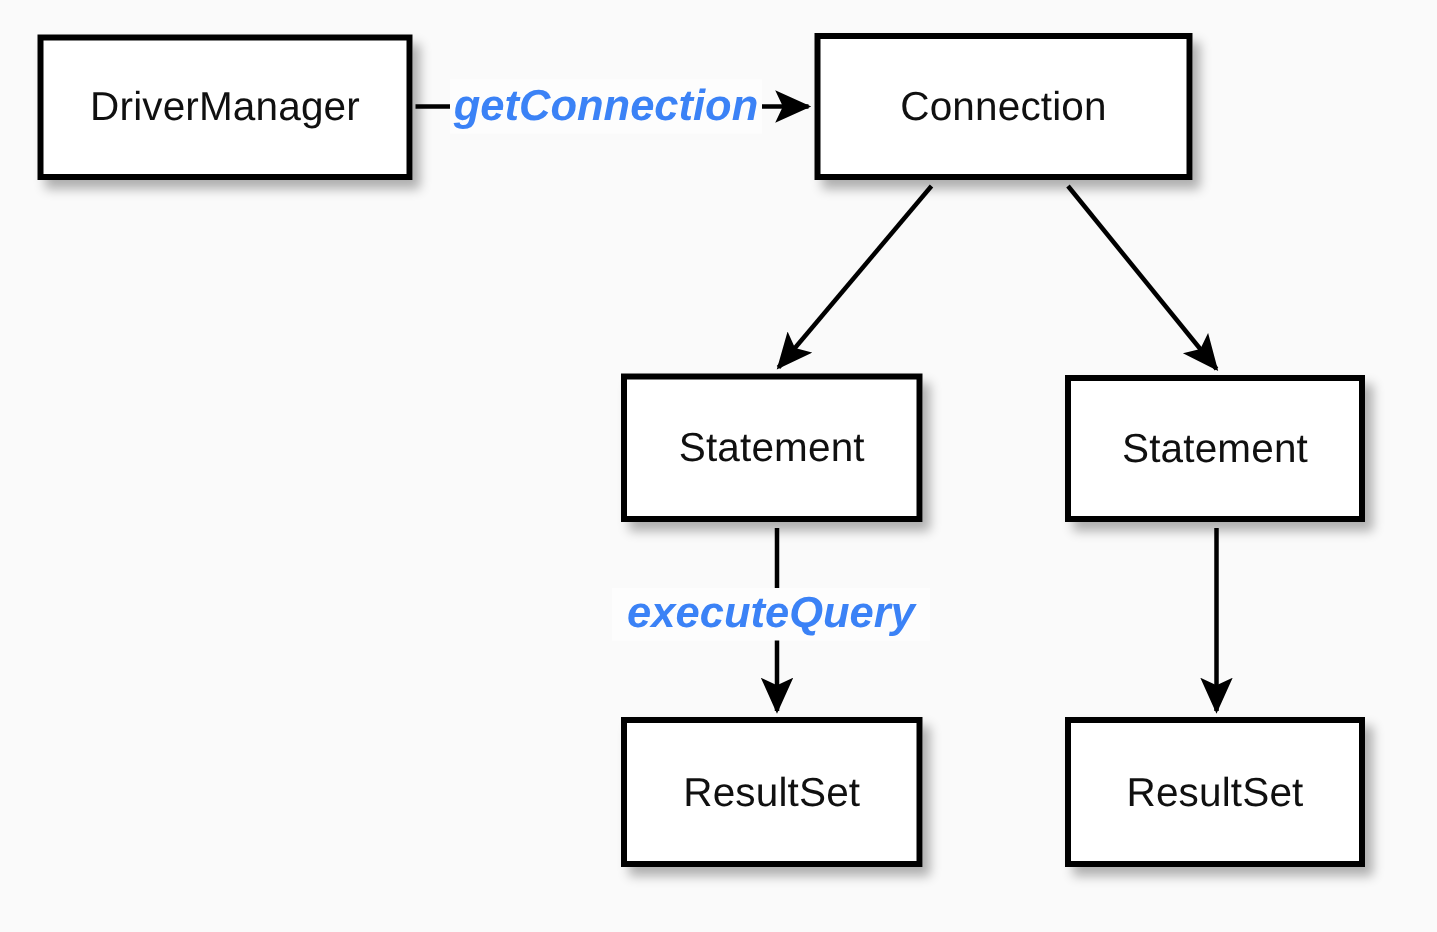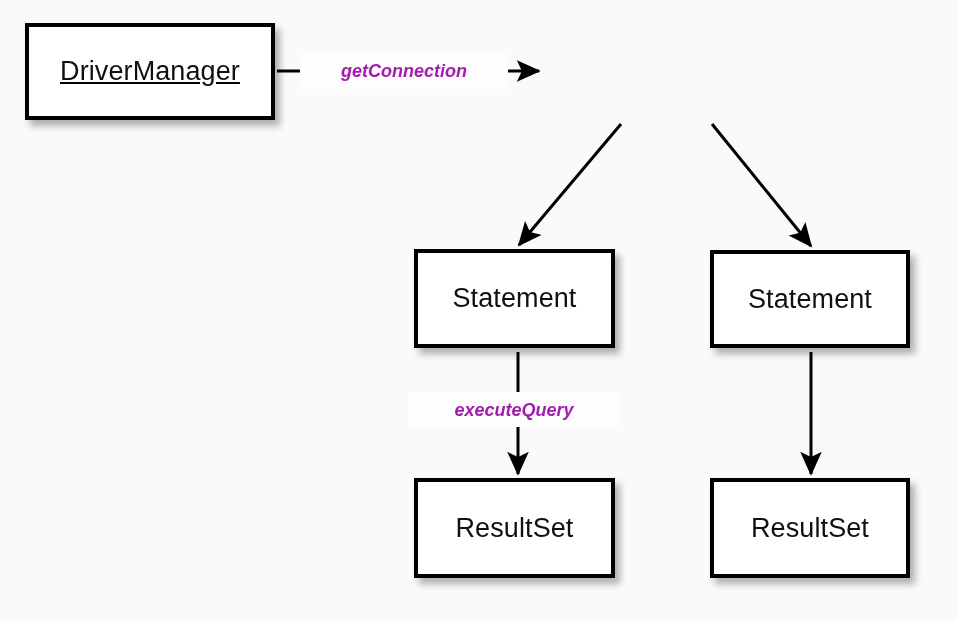--- a/index.html
+++ b/index.html
@@ -40,35 +40,35 @@
   }
   .node-label {
     font-size: 27px;
     font-weight: 400;
     color: #101010;
     letter-spacing: 0.1px;
     line-height: 1;
     white-space: nowrap;
   }
 
-  .node-driver-manager { left: 25px;  top: 23px;  width: 250px; height: 97px; text-decoration: underline; }
+  .node-driver-manager { left: 25px;  top: 23px;  width: 250px; height: 97px; }
   .node-connection     { left: 543px; top: 22px;  width: 252px; height: 98px; }
   .node-statement-1    { left: 414px; top: 249px; width: 201px; height: 99px; }
   .node-statement-2    { left: 710px; top: 250px; width: 200px; height: 98px; }
   .node-resultset-1    { left: 414px; top: 478px; width: 201px; height: 100px; }
   .node-resultset-2    { left: 710px; top: 478px; width: 200px; height: 100px; }
 
   
   .edge-label {
     position: absolute;
     background: #fdfdfd;
     font-style: italic;
     font-weight: 700;
-    font-size: 18px;
-    color: #a21caf;
+    font-size: 29px;
+    color: #3b82f6;
     line-height: 1;
     white-space: nowrap;
     display: flex;
     align-items: center;
     justify-content: center;
     z-index: 2;
   }
   .label-get-connection   { left: 300px; top: 53px;  width: 208px; height: 36px; }
   .label-create-statement { left: 466px; top: 157px; width: 238px; height: 38px; }
   .label-execute-query    { left: 408px; top: 392px; width: 212px; height: 35px; }
@@ -96,20 +96,23 @@
 
     <line x1="518" y1="352" x2="518" y2="474" stroke="#000000" stroke-width="3" marker-end="url(#arrowhead)"></line>
 
     <line x1="811" y1="352" x2="811" y2="474" stroke="#000000" stroke-width="3" marker-end="url(#arrowhead)"></line>
   </svg>
 
   <div class="node node-driver-manager">
     <span class="node-label">DriverManager</span>
   </div>
 
+  <div class="node node-connection">
+    <span class="node-label">Connection</span>
+  </div>
 
   <div class="node node-statement-1">
     <span class="node-label">Statement</span>
   </div>
 
   <div class="node node-statement-2">
     <span class="node-label">Statement</span>
   </div>
 
   <div class="node node-resultset-1">

